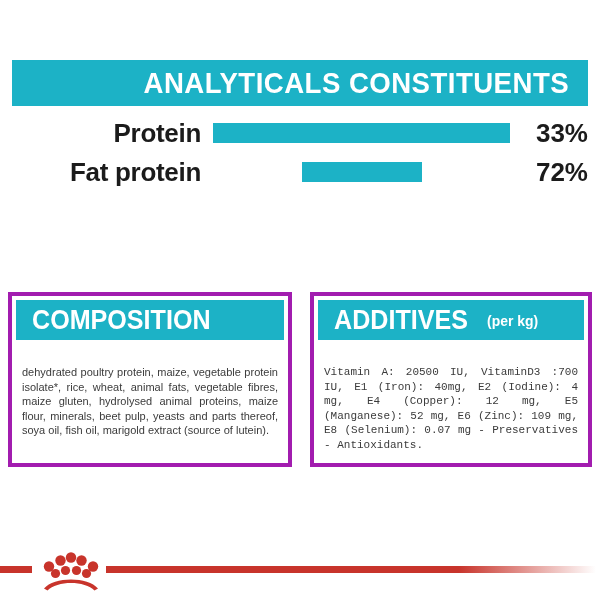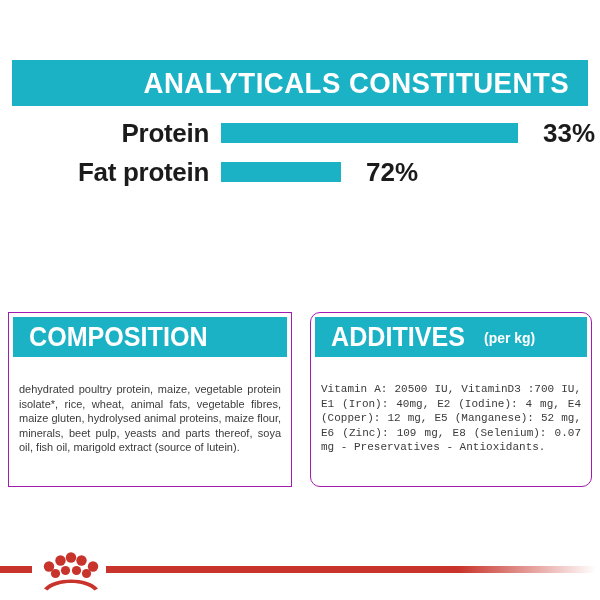--- a/index.html
+++ b/index.html
@@ -39,25 +39,26 @@
   
   .chart {
     position: absolute;
     left: 12px;
     top: 118px;
     width: 576px;
     height: 112px;
   }
   .chart-row {
     position: absolute;
-    left: 8px;
+    left: 0;
     width: 100%;
     height: 30px;
     display: flex;
     align-items: center;
+    justify-content: space-between;
   }
   .chart-row.r0 { top: 0px; }
   .chart-row.r1 { top: 39px; }
   .chart-row.r2 { top: 78px; }
 
   .chart-label {
     width: 201px;
     text-align: right;
     padding-right: 12px;
     box-sizing: border-box;
@@ -85,27 +86,26 @@
     position: absolute;
     left: 8px;
     top: 292px;
     width: 584px;
     height: 175px;
   }
   .panel {
     position: absolute;
     top: 0;
     height: 100%;
-    border: 1px solid #a21caf;
+    border: 4px solid #a21caf;
     box-sizing: border-box;
     background: #ffffff;
-    margin-top: 20px;
   }
   .panel.left  { left: 0px;   width: 284px; }
-  .panel.right { left: 302px; width: 282px; border-radius: 10px; }
+  .panel.right { left: 302px; width: 282px; }
 
   .panel-header {
     background: #1CB2C6;
     height: 40px;
     margin: 4px 4px 0 4px;
     display: flex;
     align-items: center;
     padding-left: 16px;
     box-sizing: border-box;
   }

